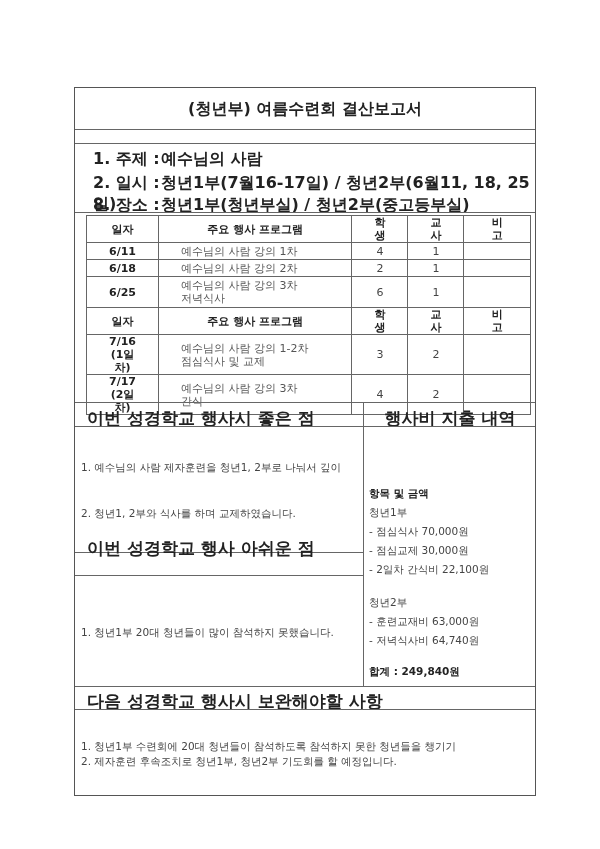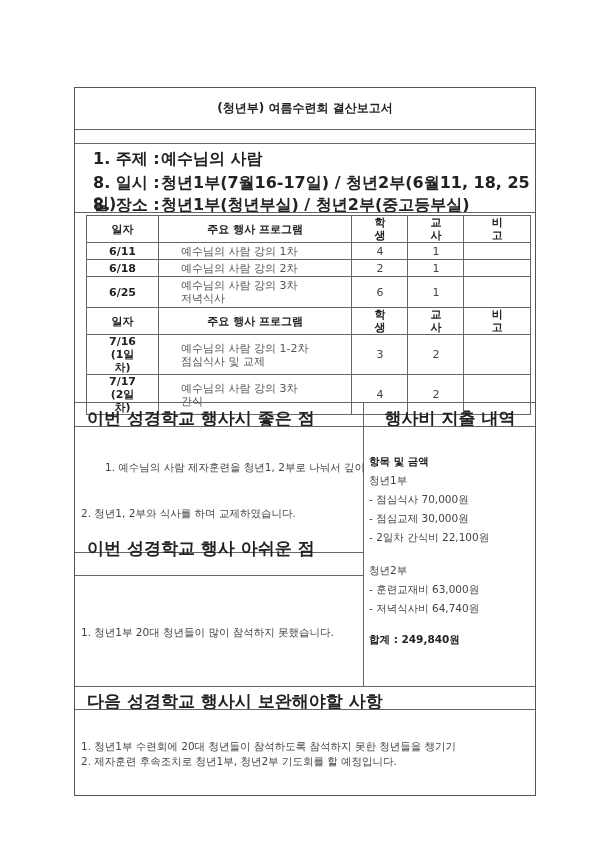--- a/index.html
+++ b/index.html
@@ -17,21 +17,21 @@
       position: absolute;
       left: 74px; top: 87px;
       width: 462px; height: 709px;
       border: 1.5px solid #555;
       box-sizing: border-box;
     }
     .title {
       position: absolute; left: 0; top: 0; width: 100%; height: 41px;
       border-bottom: 1px solid #666;
       text-align: center;
-      font-size: 12px; font-weight: bold; line-height: 41px;
+      font-size: 16px; font-weight: bold; line-height: 41px;
       color: #222;
     }
     .spacer {
       position: absolute; left: 0; top: 41px; width: 100%; height: 14px;
       border-bottom: 1px solid #666;
     }
     .info {
       position: absolute; left: 18px; font-size: 16px; font-weight: bold; color: #222;
     }
     .info .lbl { display: inline-block; width: 68px; }
@@ -50,35 +50,35 @@
     .tbl th { font-weight: bold; text-align: center; color: #222; }
     .tbl td.c { text-align: center; color: #444; }
     .tbl td.d { text-align: center; font-weight: bold; color: #222; }
     .tbl td.p { color: #555; }
     .hline { position: absolute; left: 0; width: 100%; border-top: 1px solid #666; }
     .vline { position: absolute; border-left: 1px solid #666; }
     .sec-head {
       position: absolute; font-size: 17px; font-weight: bold; color: #222;
     }
     .body-text { position: absolute; font-size: 10.5px; color: #444; line-height: 15px; }
-    .exp { position: absolute; left: 294px; font-size: 10.5px; color: #444; line-height: 19px; }
+    .exp { position: absolute; left: 294px; font-size: 10.5px; color: #444; line-height: 19px; margin-top: 32px; }
     .exp .b { font-weight: bold; color: #222; }
   </style>
 </head>
 <body>
 
 <div class="doc">
   <div class="title">(청년부) 여름수련회 결산보고서</div>
   <div class="spacer"></div>
 
   <div class="info" style="top:61px;">
     <span class="lbl">1. 주제 :</span><span>예수님의 사람</span>
   </div>
   <div class="info" style="top:85px;">
-    <span class="lbl">8. 일시 :</span><span>청년1부(7월16-17일) / 청년2부(6월11, 18, 25일)</span>
+    <span class="lbl">2. 일시 :</span><span>청년1부(7월16-17일) / 청년2부(6월11, 18, 25일)</span>
   </div>
   <div class="info" style="top:107px;">
     <span class="lbl">8. 장소 :</span><span>청년1부(청년부실) / 청년2부(중고등부실)</span>
   </div>
 
   <div class="hline" style="top:124px;"></div>
 
   <table class="tbl" style="top:127px;">
     <colgroup>
         <col style="width:66px">
@@ -167,21 +167,21 @@
   </tbody>
     </table>
 
   <div class="hline" style="top:314px;"></div>
   <div class="vline" style="left:288px; top:314px; height:284px;"></div>
 
   <div class="sec-head" style="left:12px; top:319px;">이번 성경학교 행사시 좋은 점</div>
   <div class="sec-head" style="left:288px; width:174px; text-align:center; top:319px;">행사비 지출 내역</div>
   <div class="hline" style="top:338px;"></div>
 
-  <div class="body-text" style="left:6px; top:372px; width:280px;margin-left:24px;">
+  <div class="body-text" style="left:6px; top:372px; width:280px;">
     <div>1. 예수님의 사람 제자훈련을 청년1, 2부로 나눠서 깊이</div>
   </div>
   <div class="body-text" style="left:6px; top:418px; width:280px;">2. 청년1, 2부와 식사를 하며 교제하였습니다.</div>
 
   <div class="hline" style="top:464px; width:288px;"></div>
   <div class="sec-head" style="left:12px; top:449px;">이번 성경학교 행사 아쉬운 점</div>
   <div class="hline" style="top:487px; width:288px;"></div>
 
   <div class="body-text" style="left:6px; top:537px; width:280px;">1. 청년1부 20대 청년들이 많이 참석하지 못했습니다.</div>
 

